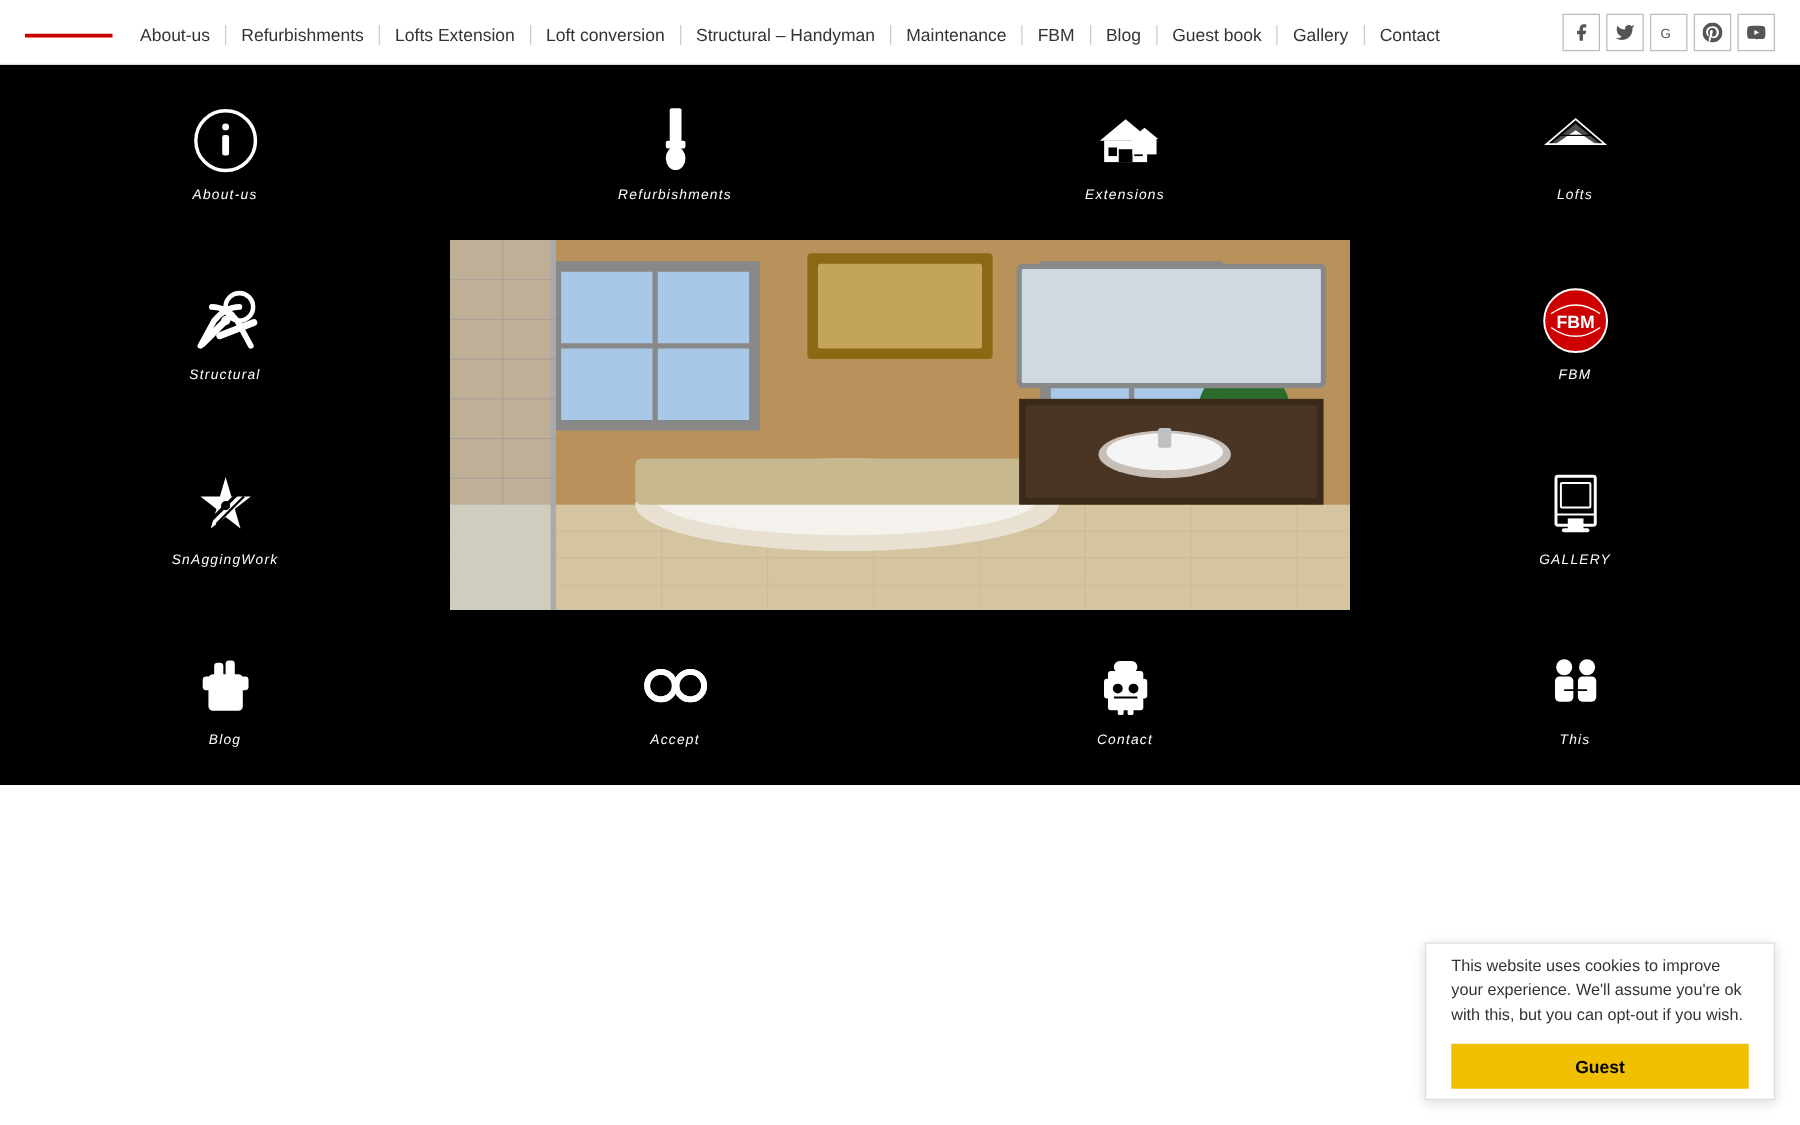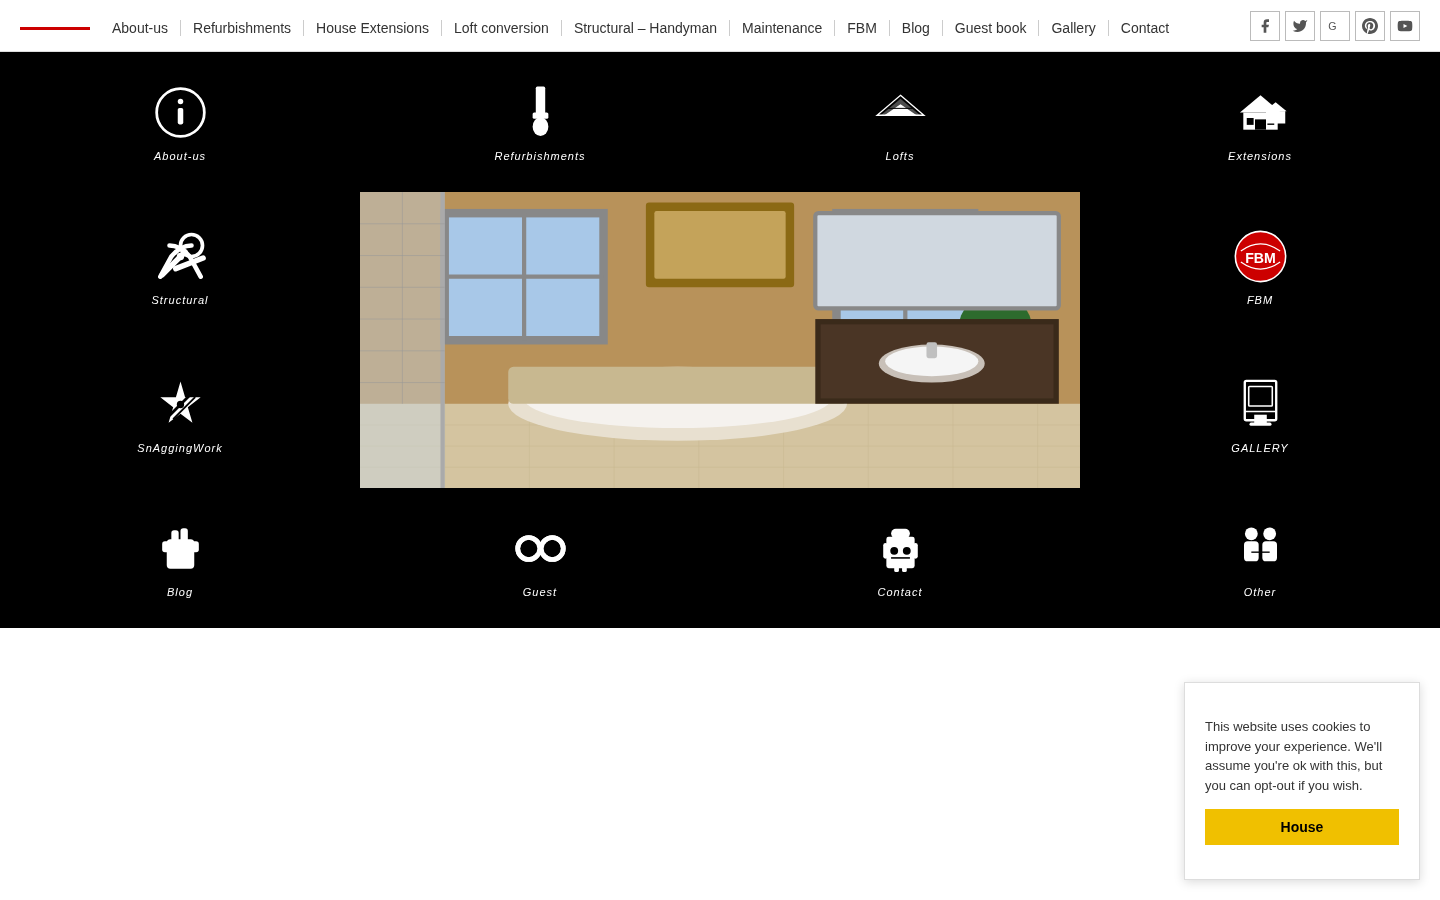--- a/index.html
+++ b/index.html
@@ -116,22 +116,22 @@
       height: 100%;
     }
 
     
     .cookie-banner {
       position: fixed;
       bottom: 20px;
       right: 20px;
       background: #fff;
       border: 1px solid #ddd;
-      padding: 34px 20px;
-      width: 236px;
+      padding: 8px 20px;
+      width: 280px;
       box-shadow: 0 2px 10px rgba(0,0,0,0.15);
       z-index: 1000;
     }
     .cookie-text {
       font-size: 13px;
       color: #333;
       margin-bottom: 14px;
       line-height: 1.5;
     }
     .cookie-accept {
@@ -162,21 +162,21 @@
 <body>
 
 <div class="header">
   <div class="header-main">
     <div class="logo-area">
       <div class="logo-line"></div>
     </div>
     <nav class="nav">
       <a class="nav-item">About-us</a>
       <a class="nav-item">Refurbishments</a>
-      <a class="nav-item">House Extensions</a>
+      <a class="nav-item">Lofts Extension</a>
       <a class="nav-item">Loft conversion</a>
       <a class="nav-item">Structural – Handyman</a>
       <a class="nav-item">Maintenance</a>
       <a class="nav-item">FBM</a>
       <a class="nav-item">Blog</a>
       <a class="nav-item">Guest book</a>
       <a class="nav-item">Gallery</a>
       <a class="nav-item">Contact</a>
     </nav>
     <div class="header-top" style="margin-left:auto">
@@ -232,46 +232,46 @@
         <rect x="20" y="35" width="20" height="8" rx="2" fill="white"></rect>
         <ellipse cx="30" cy="53" rx="10" ry="12" fill="white"></ellipse>
       </svg>
     </div>
     <span class="cell-label">Refurbishments</span>
   </div>
 
   <div class="grid-cell">
     <div class="cell-icon">
       <svg viewBox="0 0 80 60" fill="white" xmlns="http://www.w3.org/2000/svg">
+        <polygon points="40,5 70,30 10,30" fill="white"></polygon>
+        <rect x="15" y="30" width="50" height="25" fill="white"></rect>
+        <rect x="20" y="38" width="10" height="10" fill="black"></rect>
+        <rect x="50" y="38" width="10" height="10" fill="black"></rect>
+        <rect x="32" y="40" width="16" height="15" fill="black"></rect>
+
+        <polygon points="62,15 78,28 46,28" fill="white"></polygon>
+        <rect x="48" y="28" width="28" height="18" fill="white"></rect>
+      </svg>
+    </div>
+    <span class="cell-label">Extensions</span>
+  </div>
+
+  <div class="grid-cell">
+    <div class="cell-icon">
+      <svg viewBox="0 0 80 60" fill="white" xmlns="http://www.w3.org/2000/svg">
         <polygon points="40,5 75,35 5,35" fill="white"></polygon>
         <polygon points="40,5 75,35 65,35 40,18 15,35 5,35" fill="black"></polygon>
         <polygon points="40,10 70,35 10,35" fill="white" opacity="0.3"></polygon>
         <line x1="40" y1="5" x2="5" y2="35" stroke="black" stroke-width="2"></line>
         <line x1="40" y1="5" x2="75" y2="35" stroke="black" stroke-width="2"></line>
         <line x1="22" y1="24" x2="58" y2="24" stroke="black" stroke-width="1.5"></line>
         <polygon points="40,5 74,34 6,34" fill="none" stroke="white" stroke-width="2"></polygon>
       </svg>
     </div>
     <span class="cell-label">Lofts</span>
-  </div>
-
-  <div class="grid-cell">
-    <div class="cell-icon">
-      <svg viewBox="0 0 80 60" fill="white" xmlns="http://www.w3.org/2000/svg">
-        <polygon points="40,5 70,30 10,30" fill="white"></polygon>
-        <rect x="15" y="30" width="50" height="25" fill="white"></rect>
-        <rect x="20" y="38" width="10" height="10" fill="black"></rect>
-        <rect x="50" y="38" width="10" height="10" fill="black"></rect>
-        <rect x="32" y="40" width="16" height="15" fill="black"></rect>
-
-        <polygon points="62,15 78,28 46,28" fill="white"></polygon>
-        <rect x="48" y="28" width="28" height="18" fill="white"></rect>
-      </svg>
-    </div>
-    <span class="cell-label">Extensions</span>
   </div>
 
   <div class="grid-cell">
     <div class="cell-icon">
       <svg viewBox="0 0 60 60" fill="white" xmlns="http://www.w3.org/2000/svg">
         <line x1="10" y1="50" x2="35" y2="25" stroke="white" stroke-width="6" stroke-linecap="round"></line>
         <circle cx="42" cy="18" r="12" fill="none" stroke="white" stroke-width="4"></circle>
         <line x1="30" y1="50" x2="50" y2="25" stroke="white" stroke-width="6" stroke-linecap="round" transform="rotate(30 40 37)"></line>
 
         <path d="M8,52 L20,30 Q30,18 42,18" stroke="white" stroke-width="5" fill="none" stroke-linecap="round"></path>
@@ -406,21 +406,21 @@
     <div class="cell-icon">
       <svg viewBox="0 0 70 60" fill="white" xmlns="http://www.w3.org/2000/svg">
 
         <circle cx="20" cy="30" r="14" fill="none" stroke="white" stroke-width="6"></circle>
         <circle cx="50" cy="30" r="14" fill="none" stroke="white" stroke-width="6"></circle>
         <rect x="20" y="24" width="30" height="12" fill="black"></rect>
         <circle cx="20" cy="30" r="14" fill="none" stroke="white" stroke-width="6"></circle>
         <circle cx="50" cy="30" r="14" fill="none" stroke="white" stroke-width="6"></circle>
       </svg>
     </div>
-    <span class="cell-label">Guest</span>
+    <span class="cell-label">Accept</span>
   </div>
 
   <div class="grid-cell">
     <div class="cell-icon">
       <svg viewBox="0 0 60 70" fill="white" xmlns="http://www.w3.org/2000/svg">
 
         <rect x="12" y="20" width="36" height="40" rx="3" fill="white"></rect>
         <circle cx="22" cy="38" r="5" fill="black"></circle>
         <circle cx="38" cy="38" r="5" fill="black"></circle>
         <rect x="8" y="28" width="6" height="20" rx="3" fill="white"></rect>
@@ -438,20 +438,20 @@
     <div class="cell-icon">
       <svg viewBox="0 0 60 60" fill="white" xmlns="http://www.w3.org/2000/svg">
 
         <circle cx="20" cy="14" r="7" fill="white"></circle>
         <rect x="12" y="22" width="16" height="22" rx="4" fill="white"></rect>
         <circle cx="40" cy="14" r="7" fill="white"></circle>
         <rect x="32" y="22" width="16" height="22" rx="4" fill="white"></rect>
         <line x1="20" y1="34" x2="40" y2="34" stroke="black" stroke-width="1.5"></line>
       </svg>
     </div>
-    <span class="cell-label">Other</span>
+    <span class="cell-label">This</span>
   </div>
 </div>
 
 <div class="cookie-banner">
   <p class="cookie-text">This website uses cookies to improve your experience. We'll assume you're ok with this, but you can opt-out if you wish.</p>
-  <button class="cookie-accept">House</button>
+  <button class="cookie-accept">Guest</button>
 </div>
 
 </body></html>

